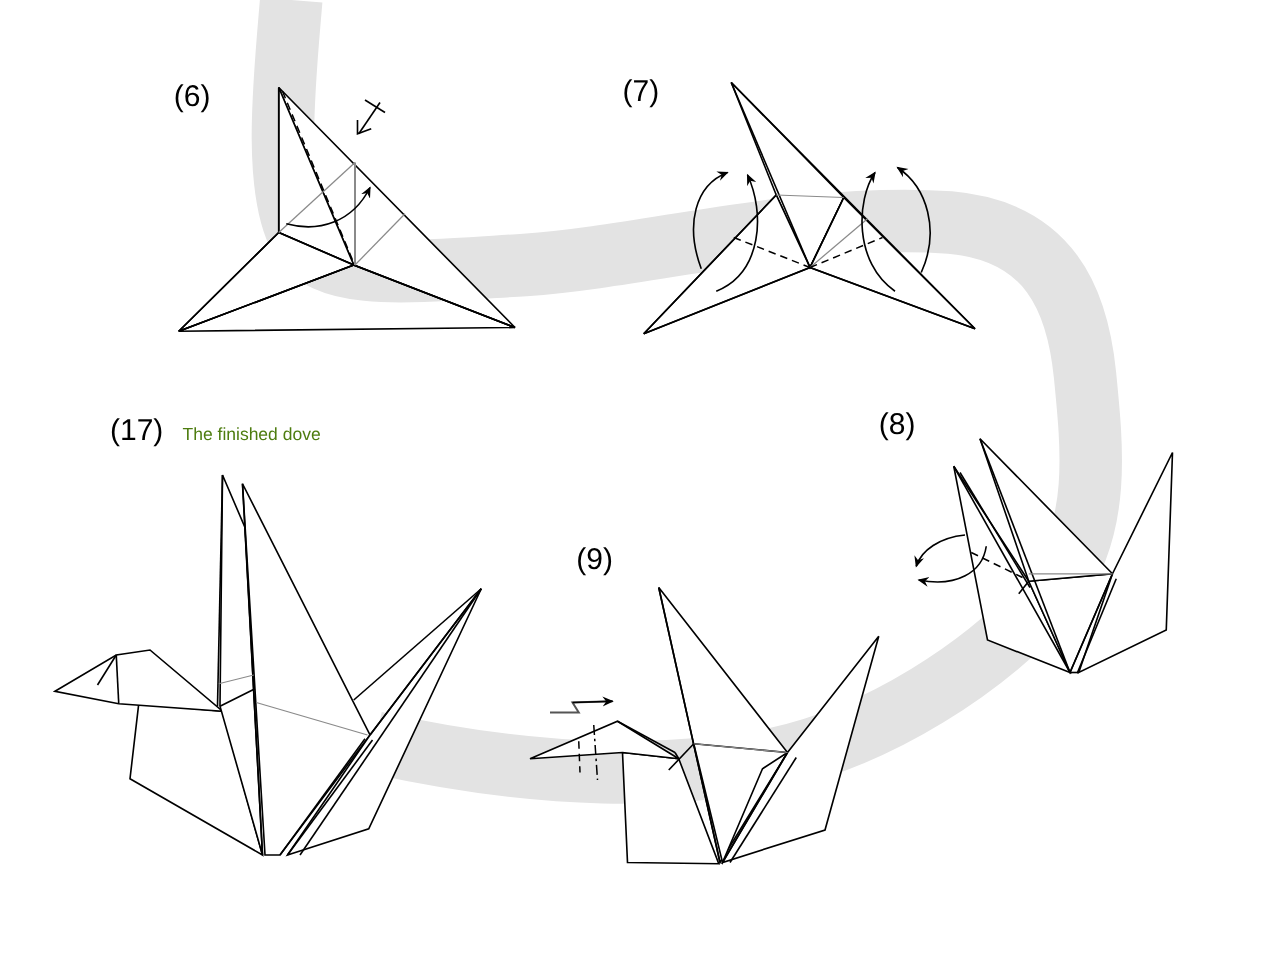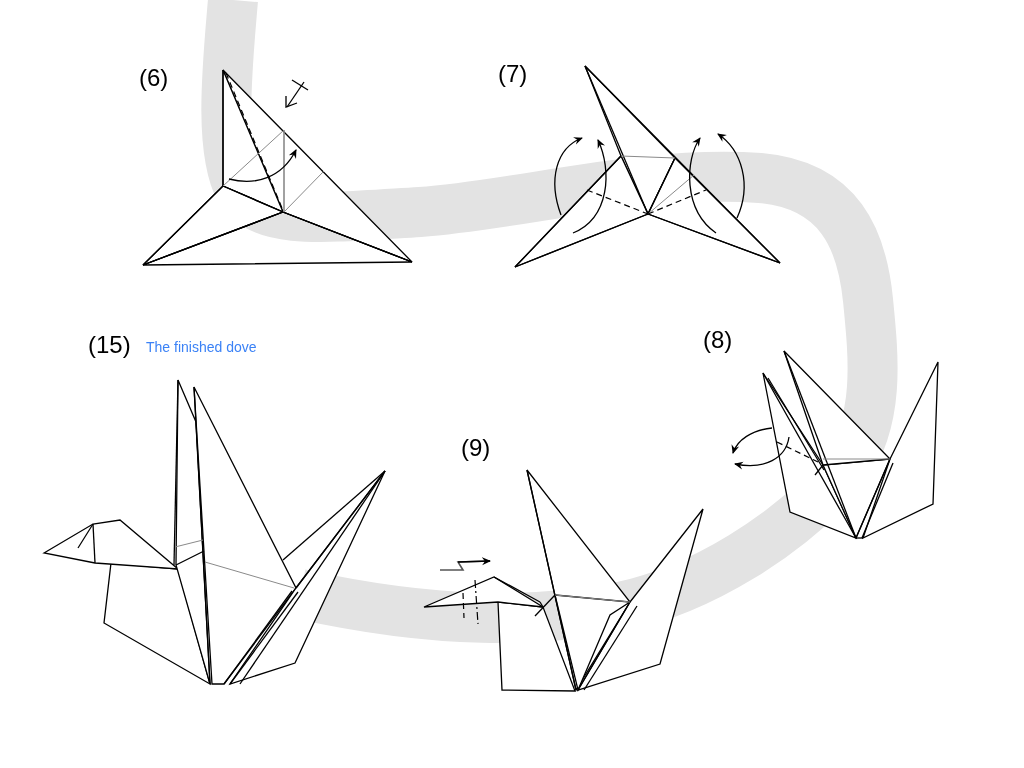--- a/index.html
+++ b/index.html
@@ -1,19 +1,19 @@
 <!DOCTYPE html>
 <html><head>
 <meta charset="utf-8">
 <style>
   html, body { margin:0; padding:0; background:#ffffff; }
   body { width:1024px; height:768px; position:relative; overflow:hidden; font-family:"Liberation Sans", sans-serif; }
   svg { position:absolute; left:0; top:0; }
   .step-label { position:absolute; font-family:"Liberation Sans", sans-serif; font-size:24px; color:#000; line-height:1; }
-  .caption { position:absolute; font-family:"Liberation Sans", sans-serif; font-size:14px; color:#3b82f6; line-height:1; }
+  .caption { position:absolute; font-family:"Liberation Sans", sans-serif; font-size:14px; color:#4d7c0f; line-height:1; }
   .ln { fill:none; stroke:#000; stroke-width:1.3; stroke-linejoin:miter; }
   .pf { fill:#fff; stroke:#000; stroke-width:1.3; stroke-linejoin:miter; }
   .gr { fill:none; stroke:#8a8a8a; stroke-width:1; }
   .dash { fill:none; stroke:#000; stroke-width:1.2; stroke-dasharray:6 4; }
   .dashdot { fill:none; stroke:#000; stroke-width:1.2; stroke-dasharray:8 3 2 3; }
   .arr { fill:none; stroke:#000; stroke-width:1.3; }
 </style>
 </head>
 <body>
 
@@ -128,14 +128,14 @@
     <line class="ln" x1="283" y1="560" x2="385" y2="471"></line>
     <line class="gr" x1="175" y1="547" x2="203" y2="540"></line>
     <line class="gr" x1="205" y1="562" x2="294" y2="588"></line>
   </g>
 </svg>
 
 <div class="step-label" style="left:139px; top:66px;">(6)</div>
 <div class="step-label" style="left:498px; top:62px;">(7)</div>
 <div class="step-label" style="left:703px; top:328px;">(8)</div>
 <div class="step-label" style="left:461px; top:436px;">(9)</div>
-<div class="step-label" style="left:88px; top:333px;">(15)</div>
+<div class="step-label" style="left:88px; top:333px;">(17)</div>
 <div class="caption" style="left:146px; top:340px;">The finished dove</div>
 
 </body></html>

